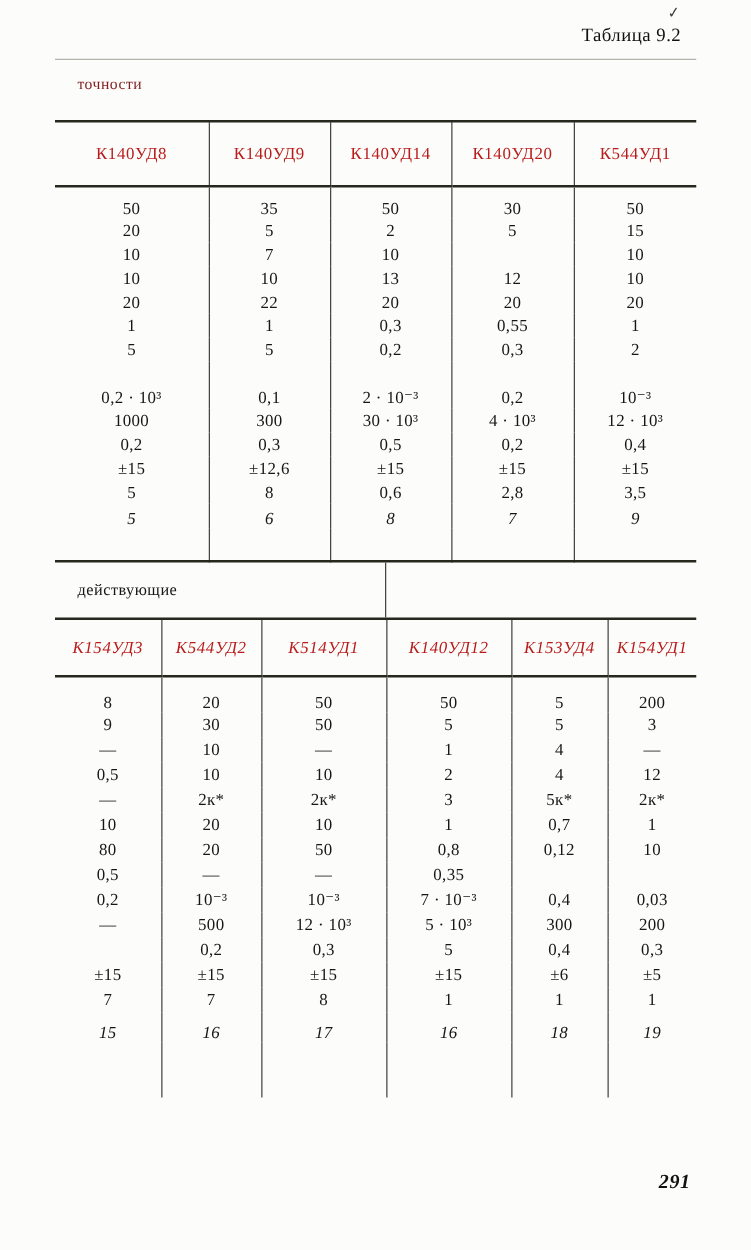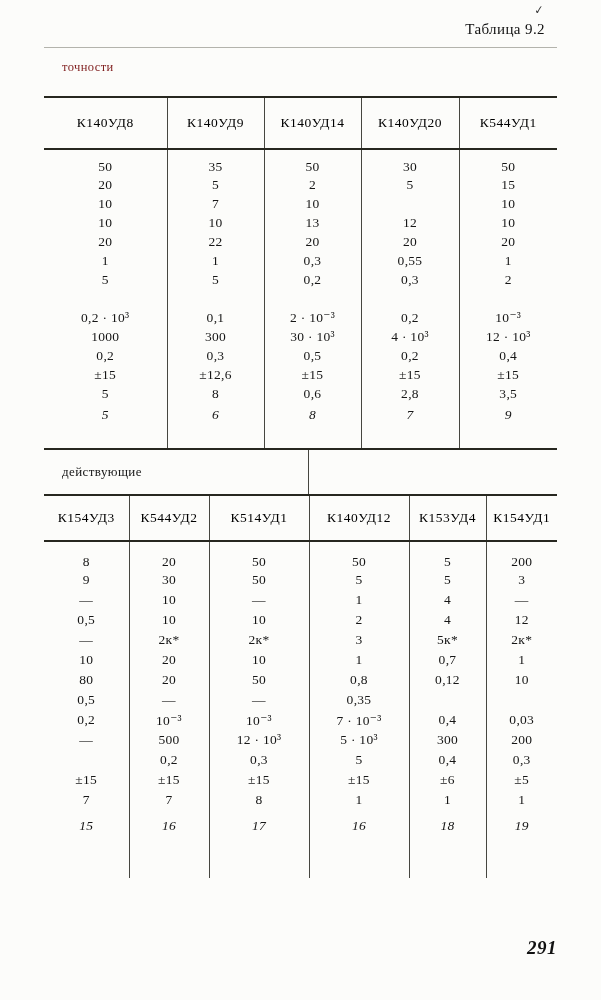--- a/index.html
+++ b/index.html
@@ -36,21 +36,21 @@
   }
 
   table {
     border-collapse: collapse; table-layout: fixed; width: 513px;
   }
   th, td {
     padding: 0; text-align: center; vertical-align: middle;
     font-weight: normal; overflow: hidden; white-space: nowrap;
   }
   th {
-    font-size: 13.5px; letter-spacing: 0.5px; color: #000000;
+    font-size: 13.5px; letter-spacing: 0.5px; color: #b91c1c;
   }
   td {
     font-size: 13.5px; letter-spacing: 0.3px; color: #161616;
   }
   .t1 th:not(:first-child), .t1 td:not(:first-child),
   .t2 th:not(:first-child), .t2 td:not(:first-child) {
     border-left: 1px solid #464640;
   }
 
   
@@ -71,29 +71,29 @@
     width: 265px; border-right: 1px solid #464640;
     display: flex; align-items: center; padding-left: 18px;
     font-size: 13px; letter-spacing: 0.4px;
   }
   .band-right {
     flex: 1; display: flex; align-items: center; justify-content: center;
     font-size: 13px; letter-spacing: 0.4px;
   }
 
   
-  .t2 thead th { height: 45px; border-bottom: 2.5px solid #27271f; }
+  .t2 thead th { height: 45px; border-bottom: 2.5px solid #27271f; font-style: italic; }
   .t2 tbody td { height: 20px; }
   .t2 tbody tr:first-child td { padding-top: 12px; }
   .t2 tbody tr.last-row td { font-style: italic; padding-top: 8px; }
   .t2 tbody tr.spacer-row td { height: 44px; }
 
   .page-number {
     position: absolute; top: 937px; left: 527px;
-    font-weight: bold; font-style: italic; font-size: 19px; color: #111;
+    font-weight: bold; font-style: italic; font-size: 16px; color: #111;
     letter-spacing: 0.5px;
   }
 </style>
 </head>
 <body>
 
 <div class="page">
 
   <div class="corner-mark">✓</div>
 

